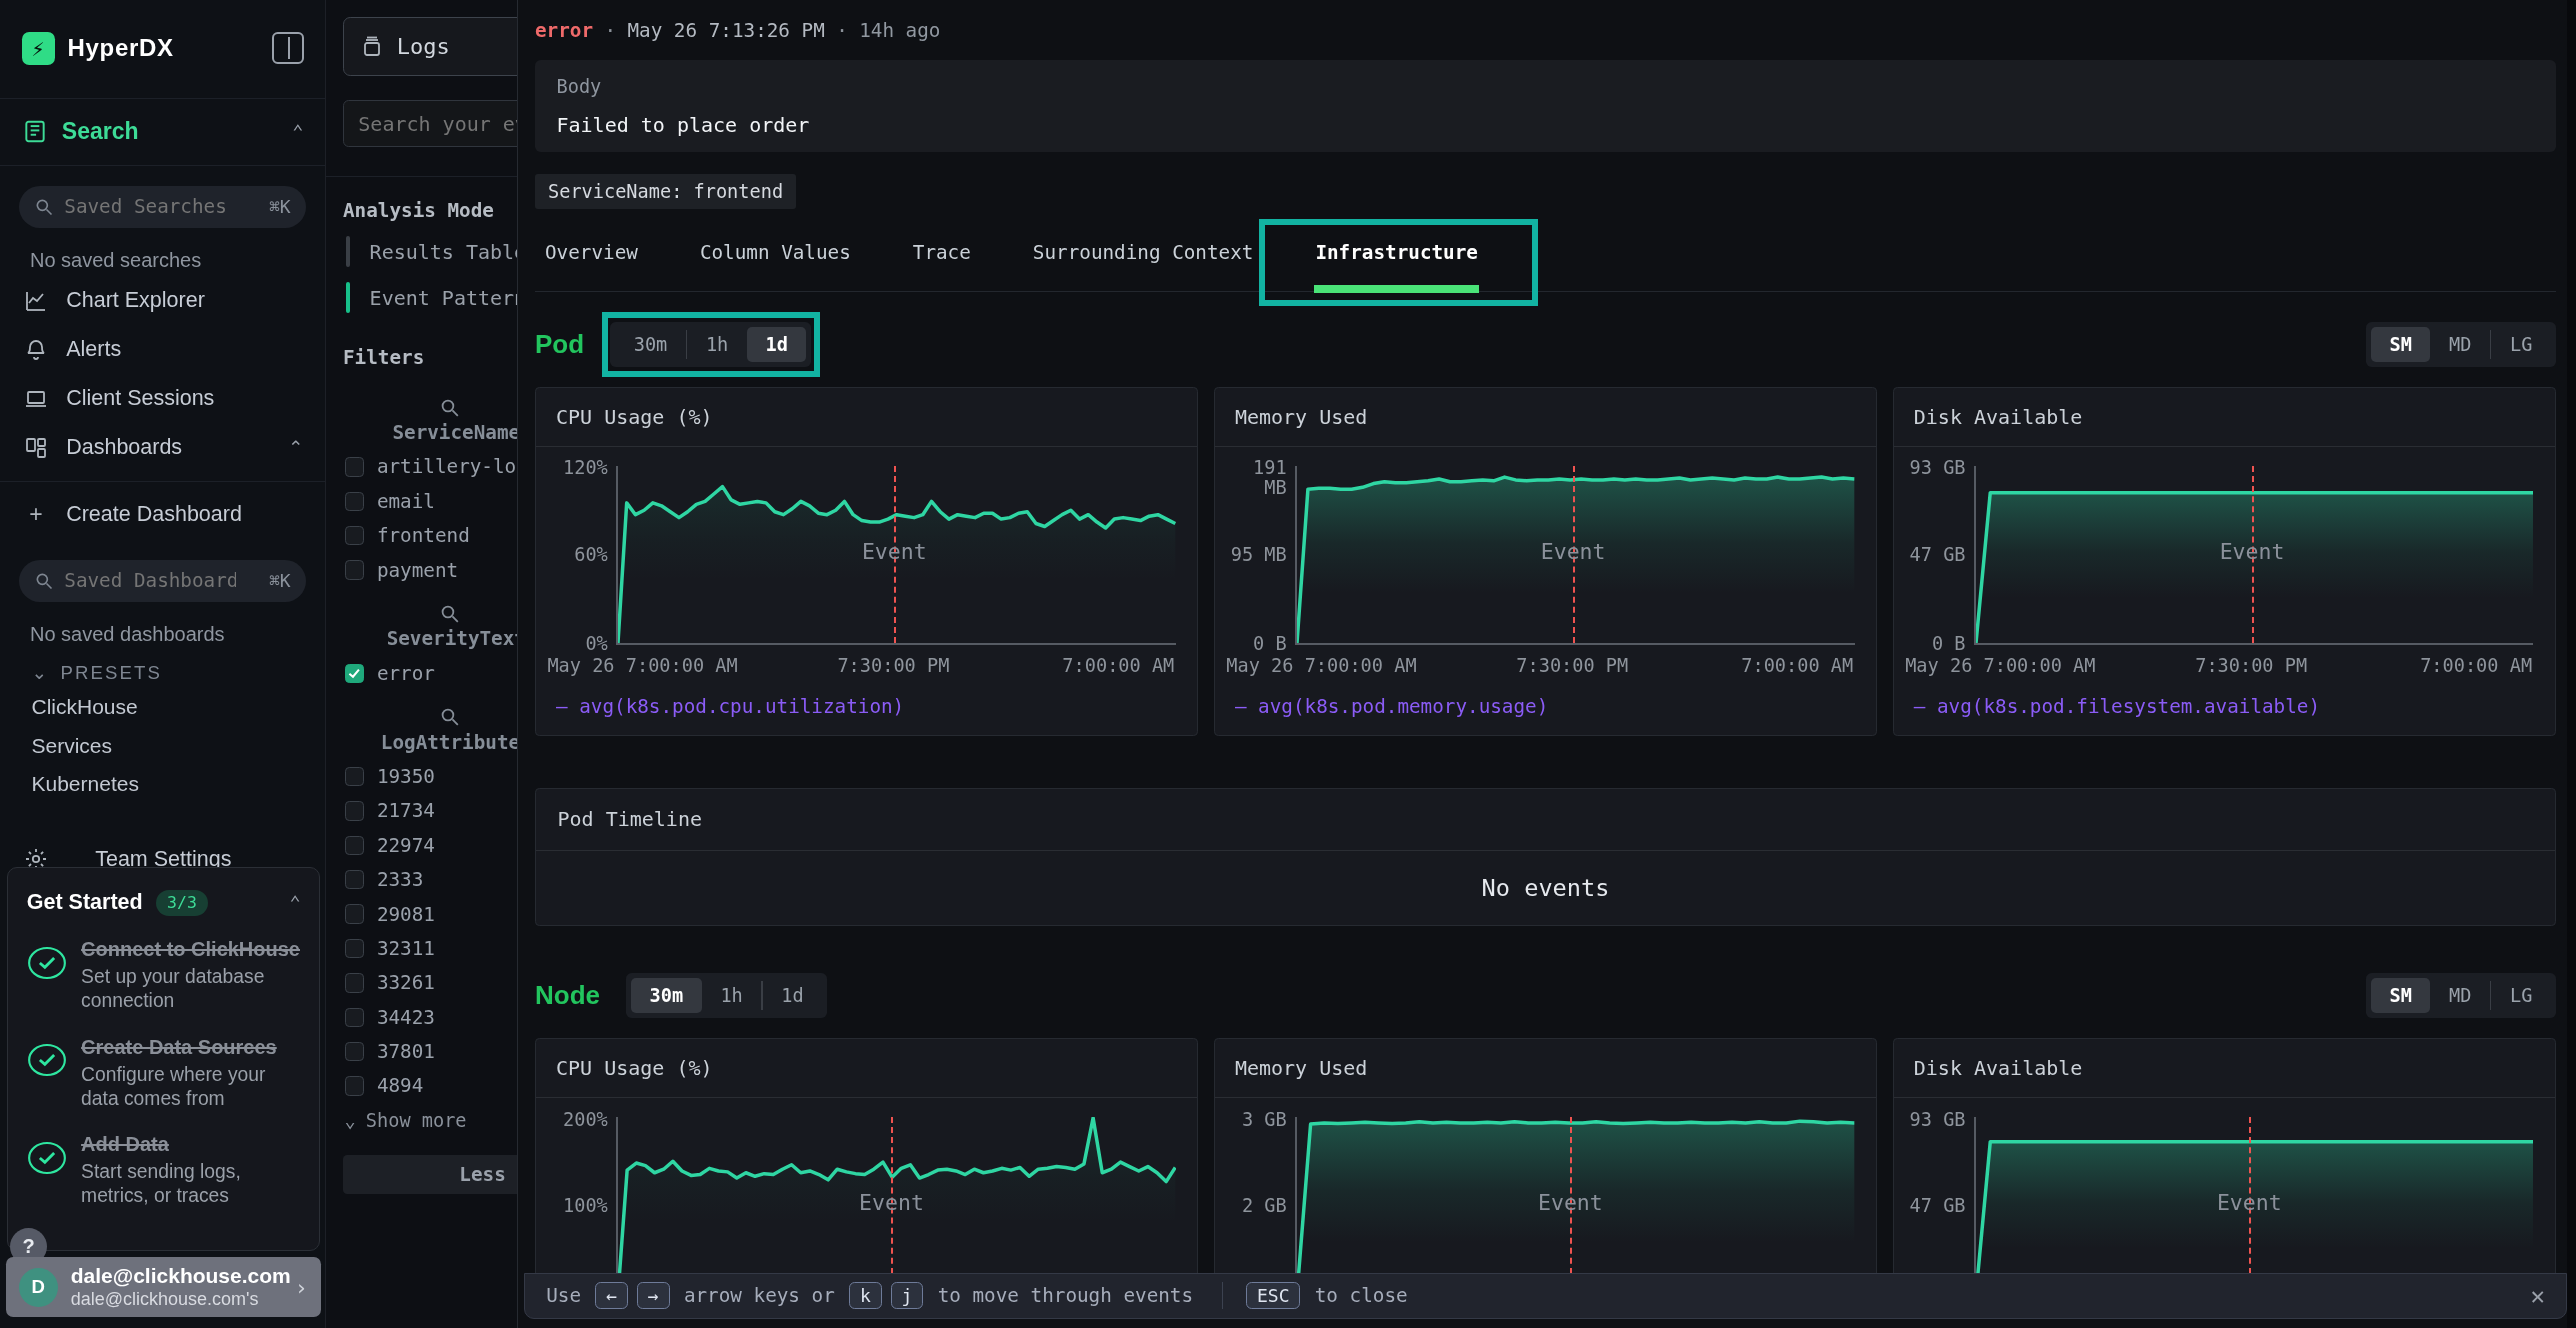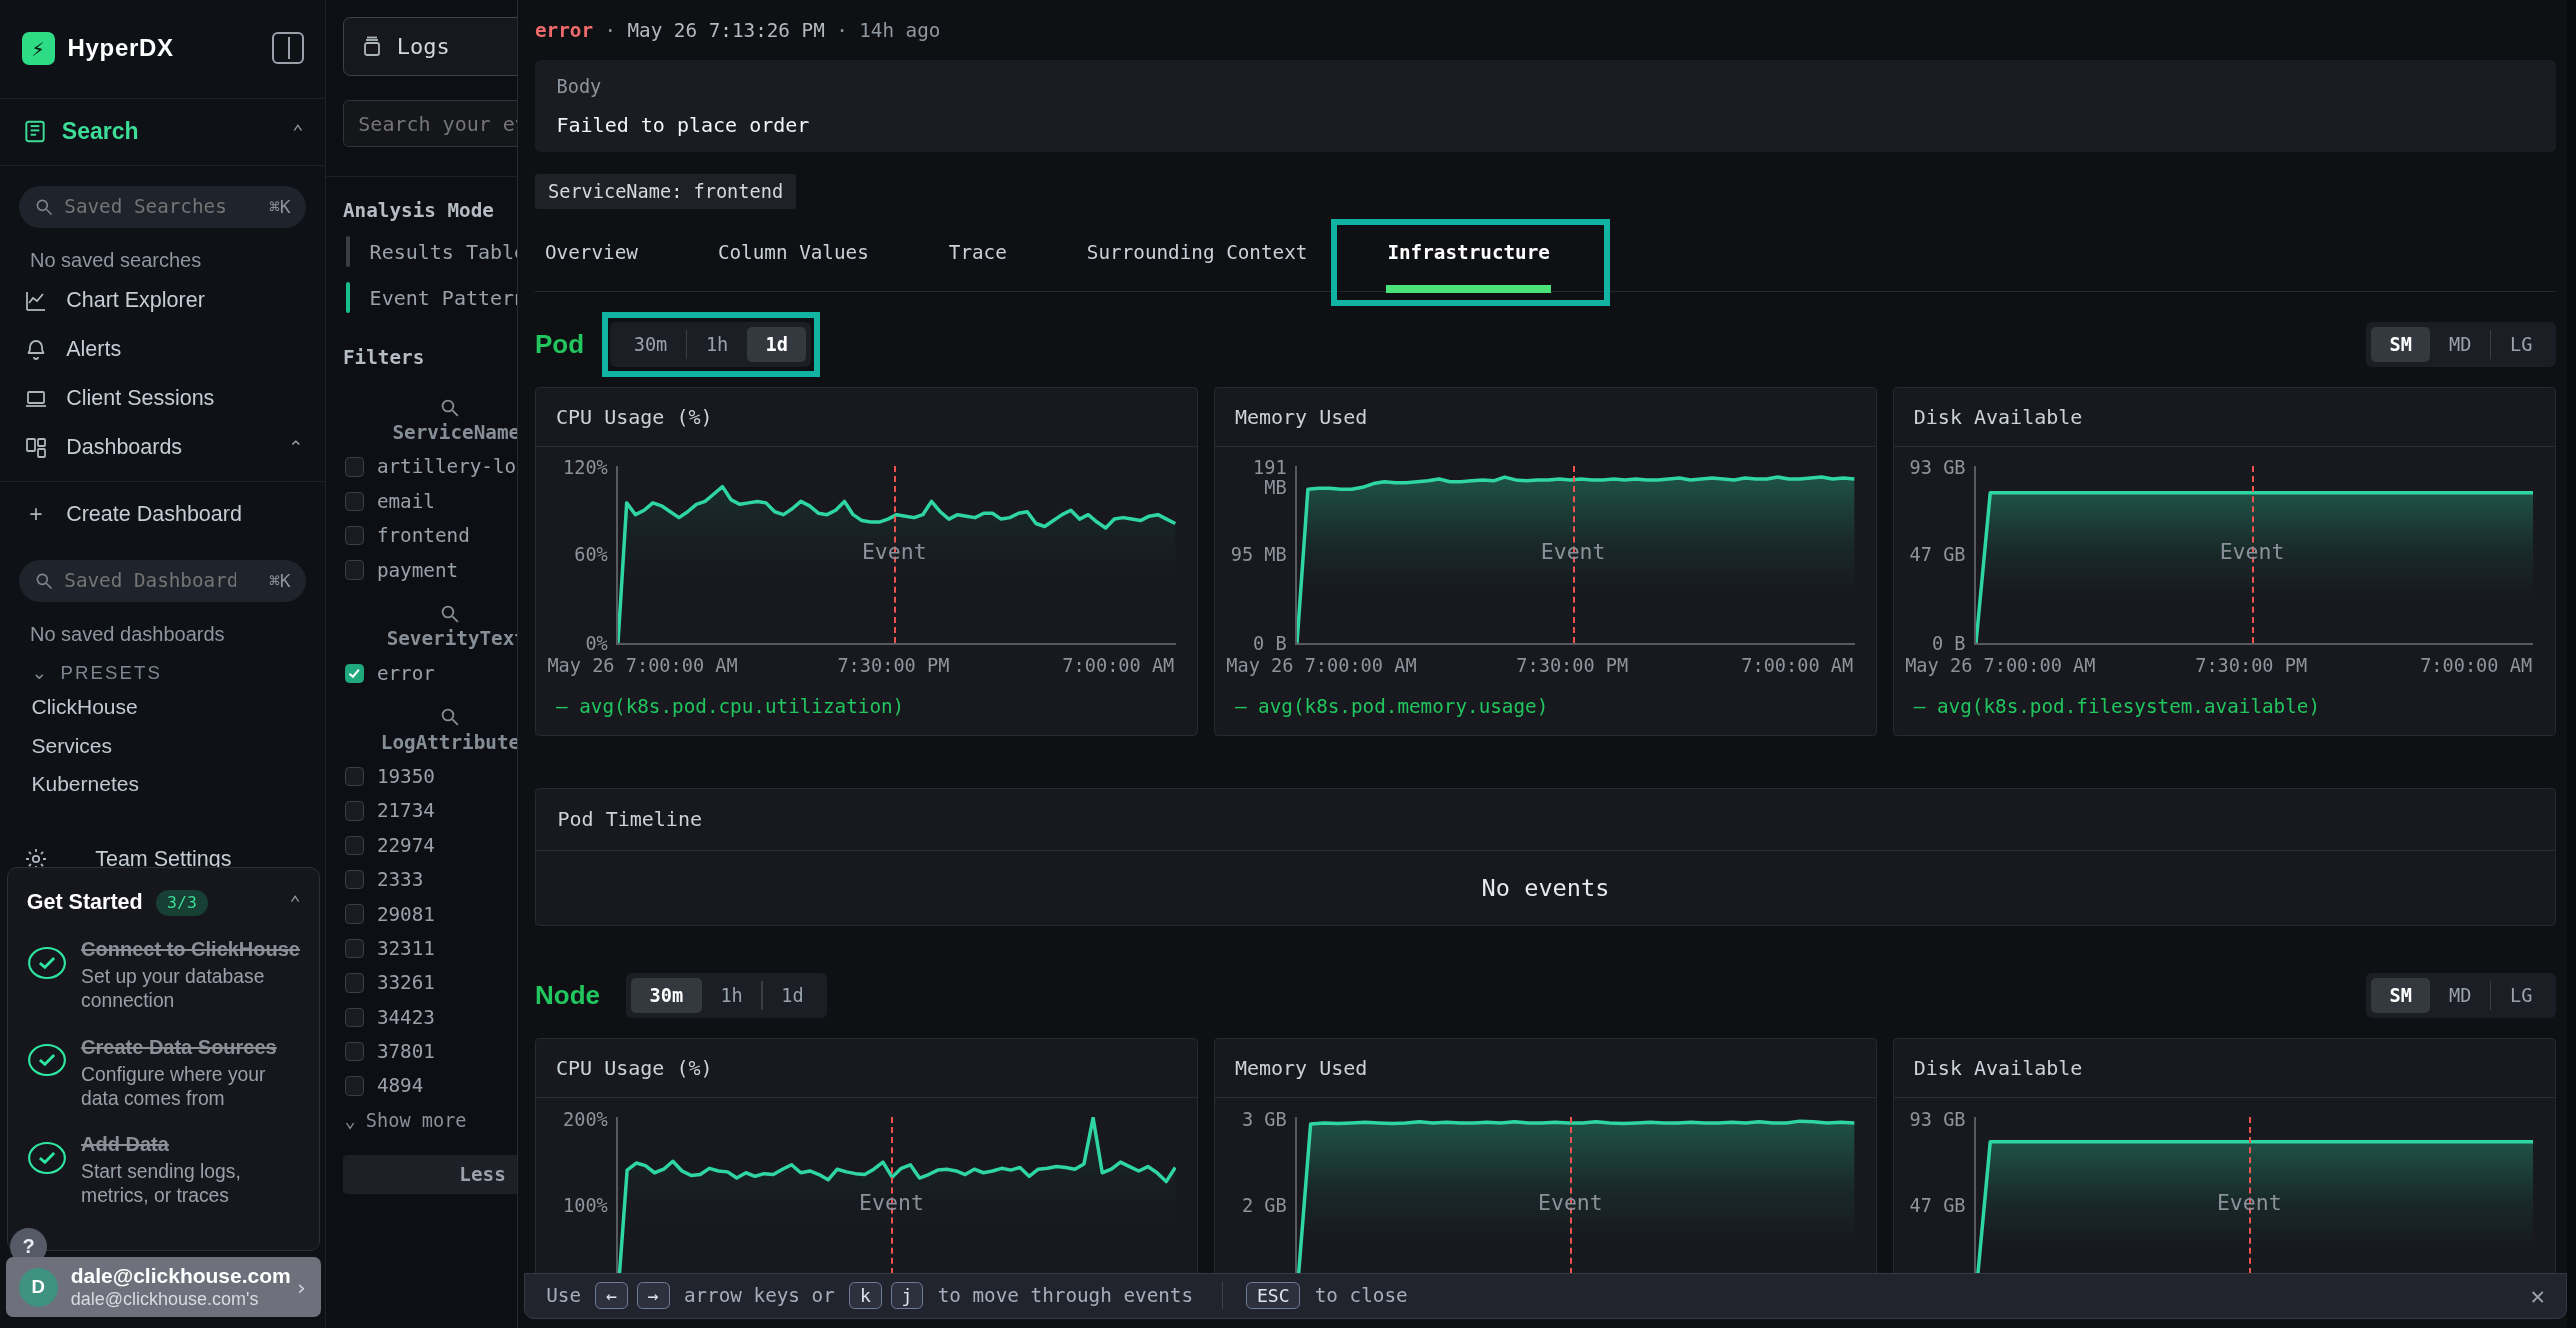--- a/index.html
+++ b/index.html
@@ -90,21 +90,21 @@
   .ev-header { display:flex; align-items:center; margin-top:18.6px; font-size:19.3px; }
   .ev-level { color:#ef6a6a; font-weight:bold; }
   .ev-sep { color:#8b9199; margin:0 11.4px; }
   .ev-time { color:#b4bac2; }
   .ev-ago { color:#9198a1; }
   .body-card { margin-top:18.6px; background:#1a1c21; border-radius:5.7px; height:92px; padding:15.7px 21.5px; }
   .body-label { color:#8f96a0; font-size:18.6px; }
   .body-value { color:#f2f4f7; font-size:20px; margin-top:15.7px; }
   .svc-chip { display:inline-block; margin-top:21.5px; background:#1e2126; border-radius:2.9px;
     padding:7.2px 13px; font-size:18.6px; color:#d6dae0; }
-  .tabs-row { display:flex; gap:80px; margin-top:13px; padding:18.6px 5.7px 27px 10px; border-bottom:1.4px solid #23272e; }
+  .tabs-row { display:flex; gap:62px; margin-top:13px; padding:18.6px 5.7px 27px 10px; border-bottom:1.4px solid #23272e; }
   .tab { font-size:19.3px; color:#cbd2d9; position:relative; white-space:nowrap; }
   .tab.active { color:#ffffff; font-weight:bold; }
   .tab.active .tab-underline { position:absolute; left:-1.4px; right:-1.4px; bottom:-29px; height:7.9px; background:#4ae378; }
   .tab .annotation-box { position:absolute; left:-56px; right:-60px; top:-21.5px; bottom:-42px;
     border:6.4px solid #12b3a2; }
   .section-row { display:flex; align-items:center; margin-top:30px; }
   .section-title { font-family:"Liberation Sans", sans-serif; font-size:26px; font-weight:bold; color:#22c55e; }
   .range-wrap { position:relative; margin-left:26px; }
   .toggle-group { display:flex; align-items:center; background:#1b1e24; border-radius:5.7px; padding:5px; }
   .toggle-btn { font-size:18.6px; color:#9aa2ab; padding:7.2px 18.6px; border-radius:5px; white-space:nowrap; }
@@ -124,21 +124,21 @@
   .ylabels .yt1 { top:50%; transform:translateY(-50%); }
   .ylabels .yt2 { bottom:-8.6px; }
   .plot { flex:1; position:relative; height:179px; border-left:2.1px solid #565b63; border-bottom:2.1px solid #565b63; }
   .plot svg { position:absolute; inset:0; width:100%; height:100%; }
   .event-line { position:absolute; top:0; bottom:0; border-left:2.9px dashed #ef5350; }
   .event-label { position:absolute; transform:translate(-50%,-50%); color:#8b919b; font-size:21.5px; pointer-events:none; }
   .xlabels { position:relative; height:30px; margin-top:10px; font-size:18.6px; color:#8e949c; }
   .xlabels .xl-left { position:absolute; left:0; }
   .xlabels .xl-right { position:absolute; right:1.4px; }
   .xlabels .xl-center { position:absolute; transform:translateX(-50%); }
-  .legend-row { margin-top:10px; margin-left:8.6px; font-size:19.3px; color:#22c55e; }
+  .legend-row { margin-top:10px; margin-left:8.6px; font-size:19.3px; color:#8b5cf6; }
   .timeline-card { margin-top:52px; background:#17191f; border:0.7px solid #262a31; border-radius:4.3px; }
   .timeline-head { padding:18.6px 21.5px; border-bottom:0.7px solid #2a2d33; font-size:20px; color:#ccd2d9; }
   .timeline-body { height:74px; display:flex; align-items:center; justify-content:center; }
   .no-events { font-size:23.6px; color:#e6e9ee; }
   .node-section { margin-top:47px; }
 
   
   #footerbar { position:absolute; left:5.7px; right:8.6px; bottom:9.3px; height:46px; background:#21242d;
     border:0.7px solid #343946; border-radius:0 0 10px 10px; display:flex; align-items:center;
     padding:0 21.5px; z-index:40; }

